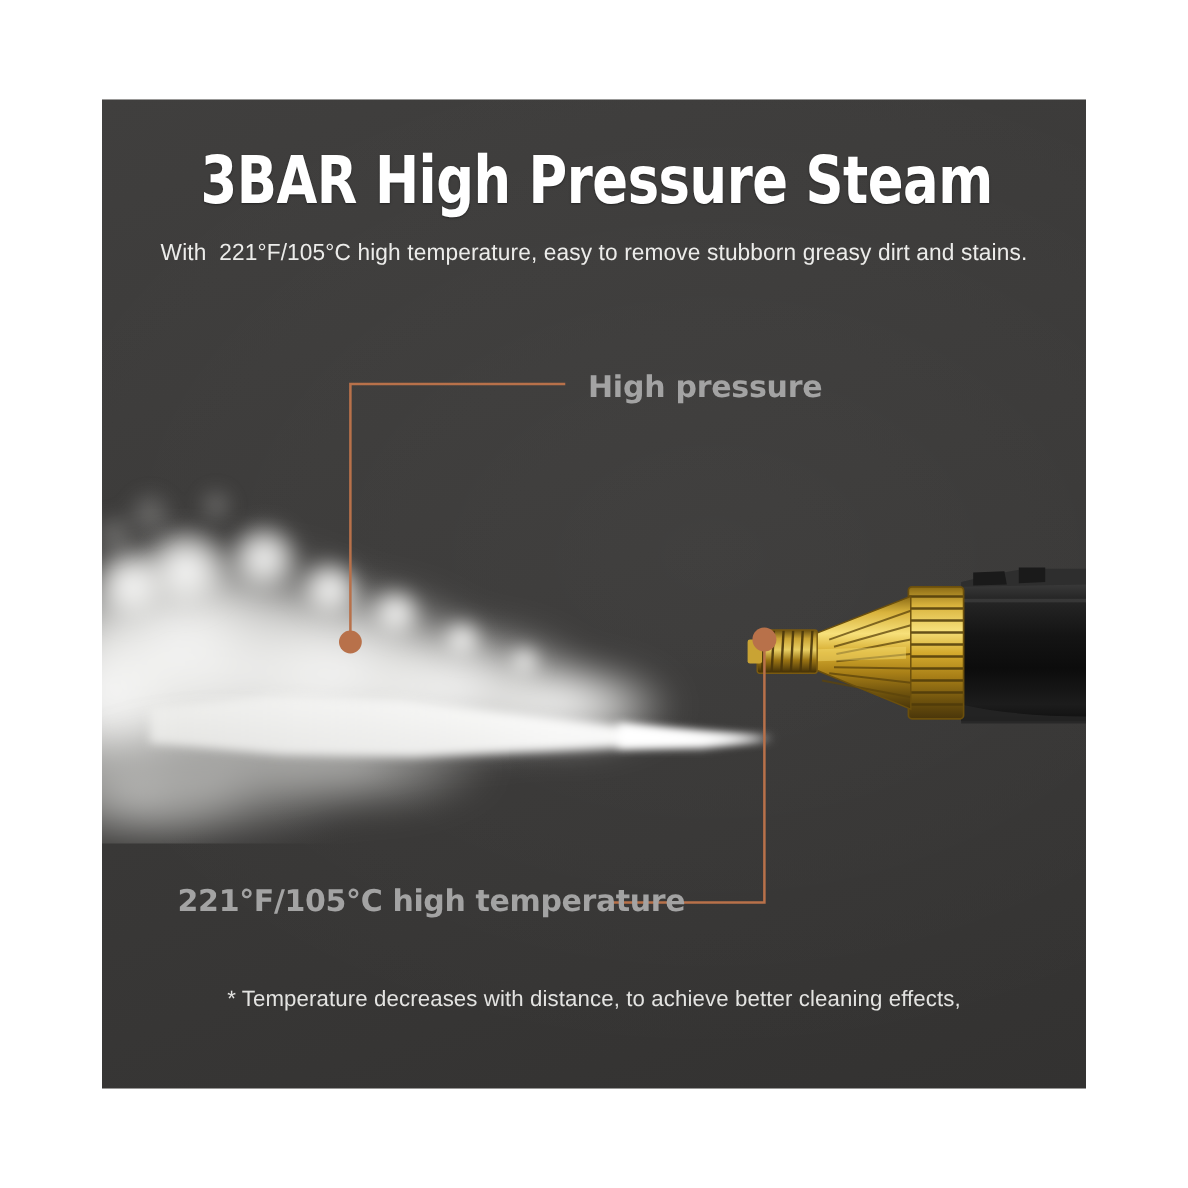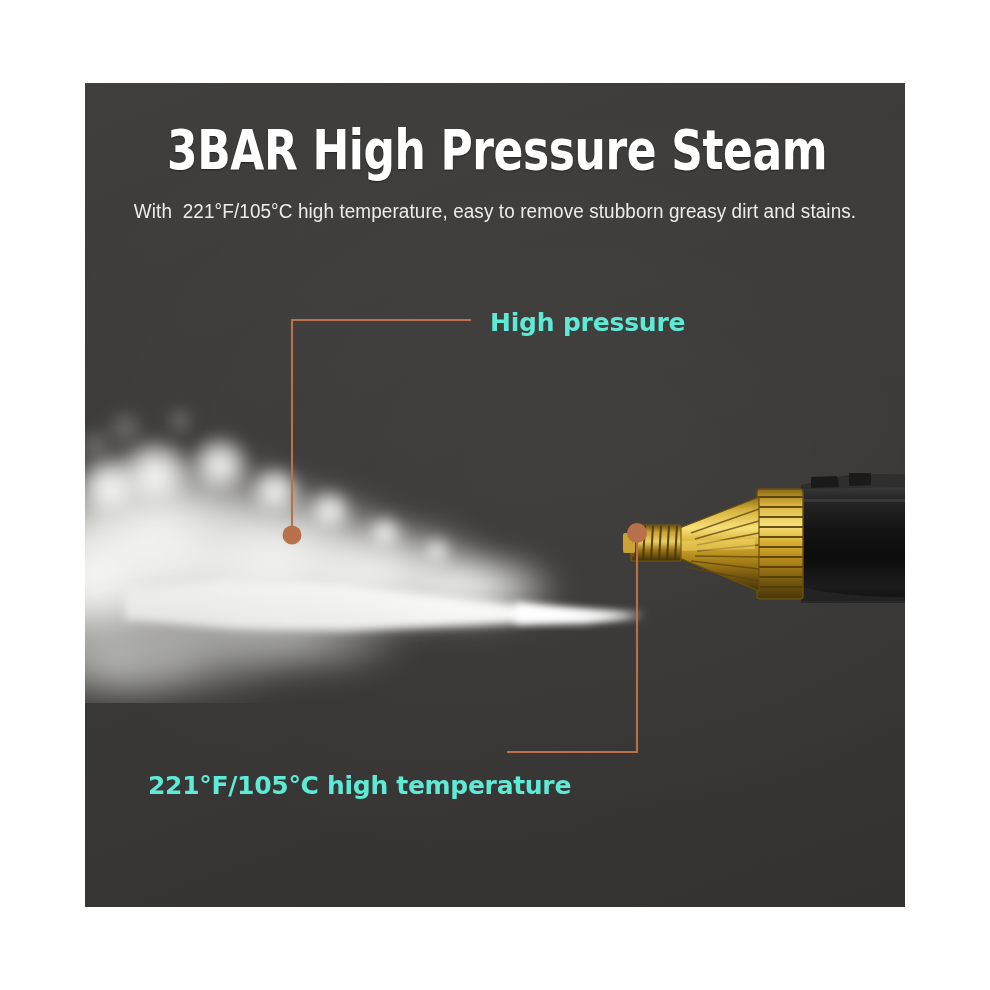--- a/index.html
+++ b/index.html
@@ -90,38 +90,37 @@
     font-family: "Liberation Sans", sans-serif;
     font-size: 18.5px;
     line-height: 1.52;
     letter-spacing: 0.1px;
   }
   .footnote .fn-line { display: block; white-space: nowrap; }
 
   
   .callout-label {
     position: absolute;
-    color: #5eead4;
+    color: #a3a3a3;
     font-family: "DejaVu Sans", sans-serif;
     font-weight: 700;
     white-space: nowrap;
     line-height: 1;
   }
   #label-pressure {
     left: 405px;
     top: 227px;
     font-size: 25px;
     letter-spacing: -0.2px;
   }
   #label-temperature {
     left: 63px;
     top: 655px;
     font-size: 25px;
     letter-spacing: -0.3px;
-    margin-top: 35px;
   }
 
   
   #leaders {
     position: absolute;
     inset: 0;
     width: 820px;
     height: 824px;
     pointer-events: none;
   }
@@ -315,16 +314,17 @@
 
     <div class="title">3BAR High Pressure Steam</div>
 
     <div class="subtitle">With  221°F/105°C high temperature, easy to remove stubborn greasy dirt and stains.</div>
 
     <div class="callout-label" id="label-pressure">High pressure</div>
 
     <div class="callout-label" id="label-temperature">221°F/105°C high temperature</div>
 
     <div class="footnote">
+      <span class="fn-line">* Temperature decreases with distance, to achieve better cleaning effects,</span>
     </div>
 
   </div>
 </div>
 
 </body></html>

